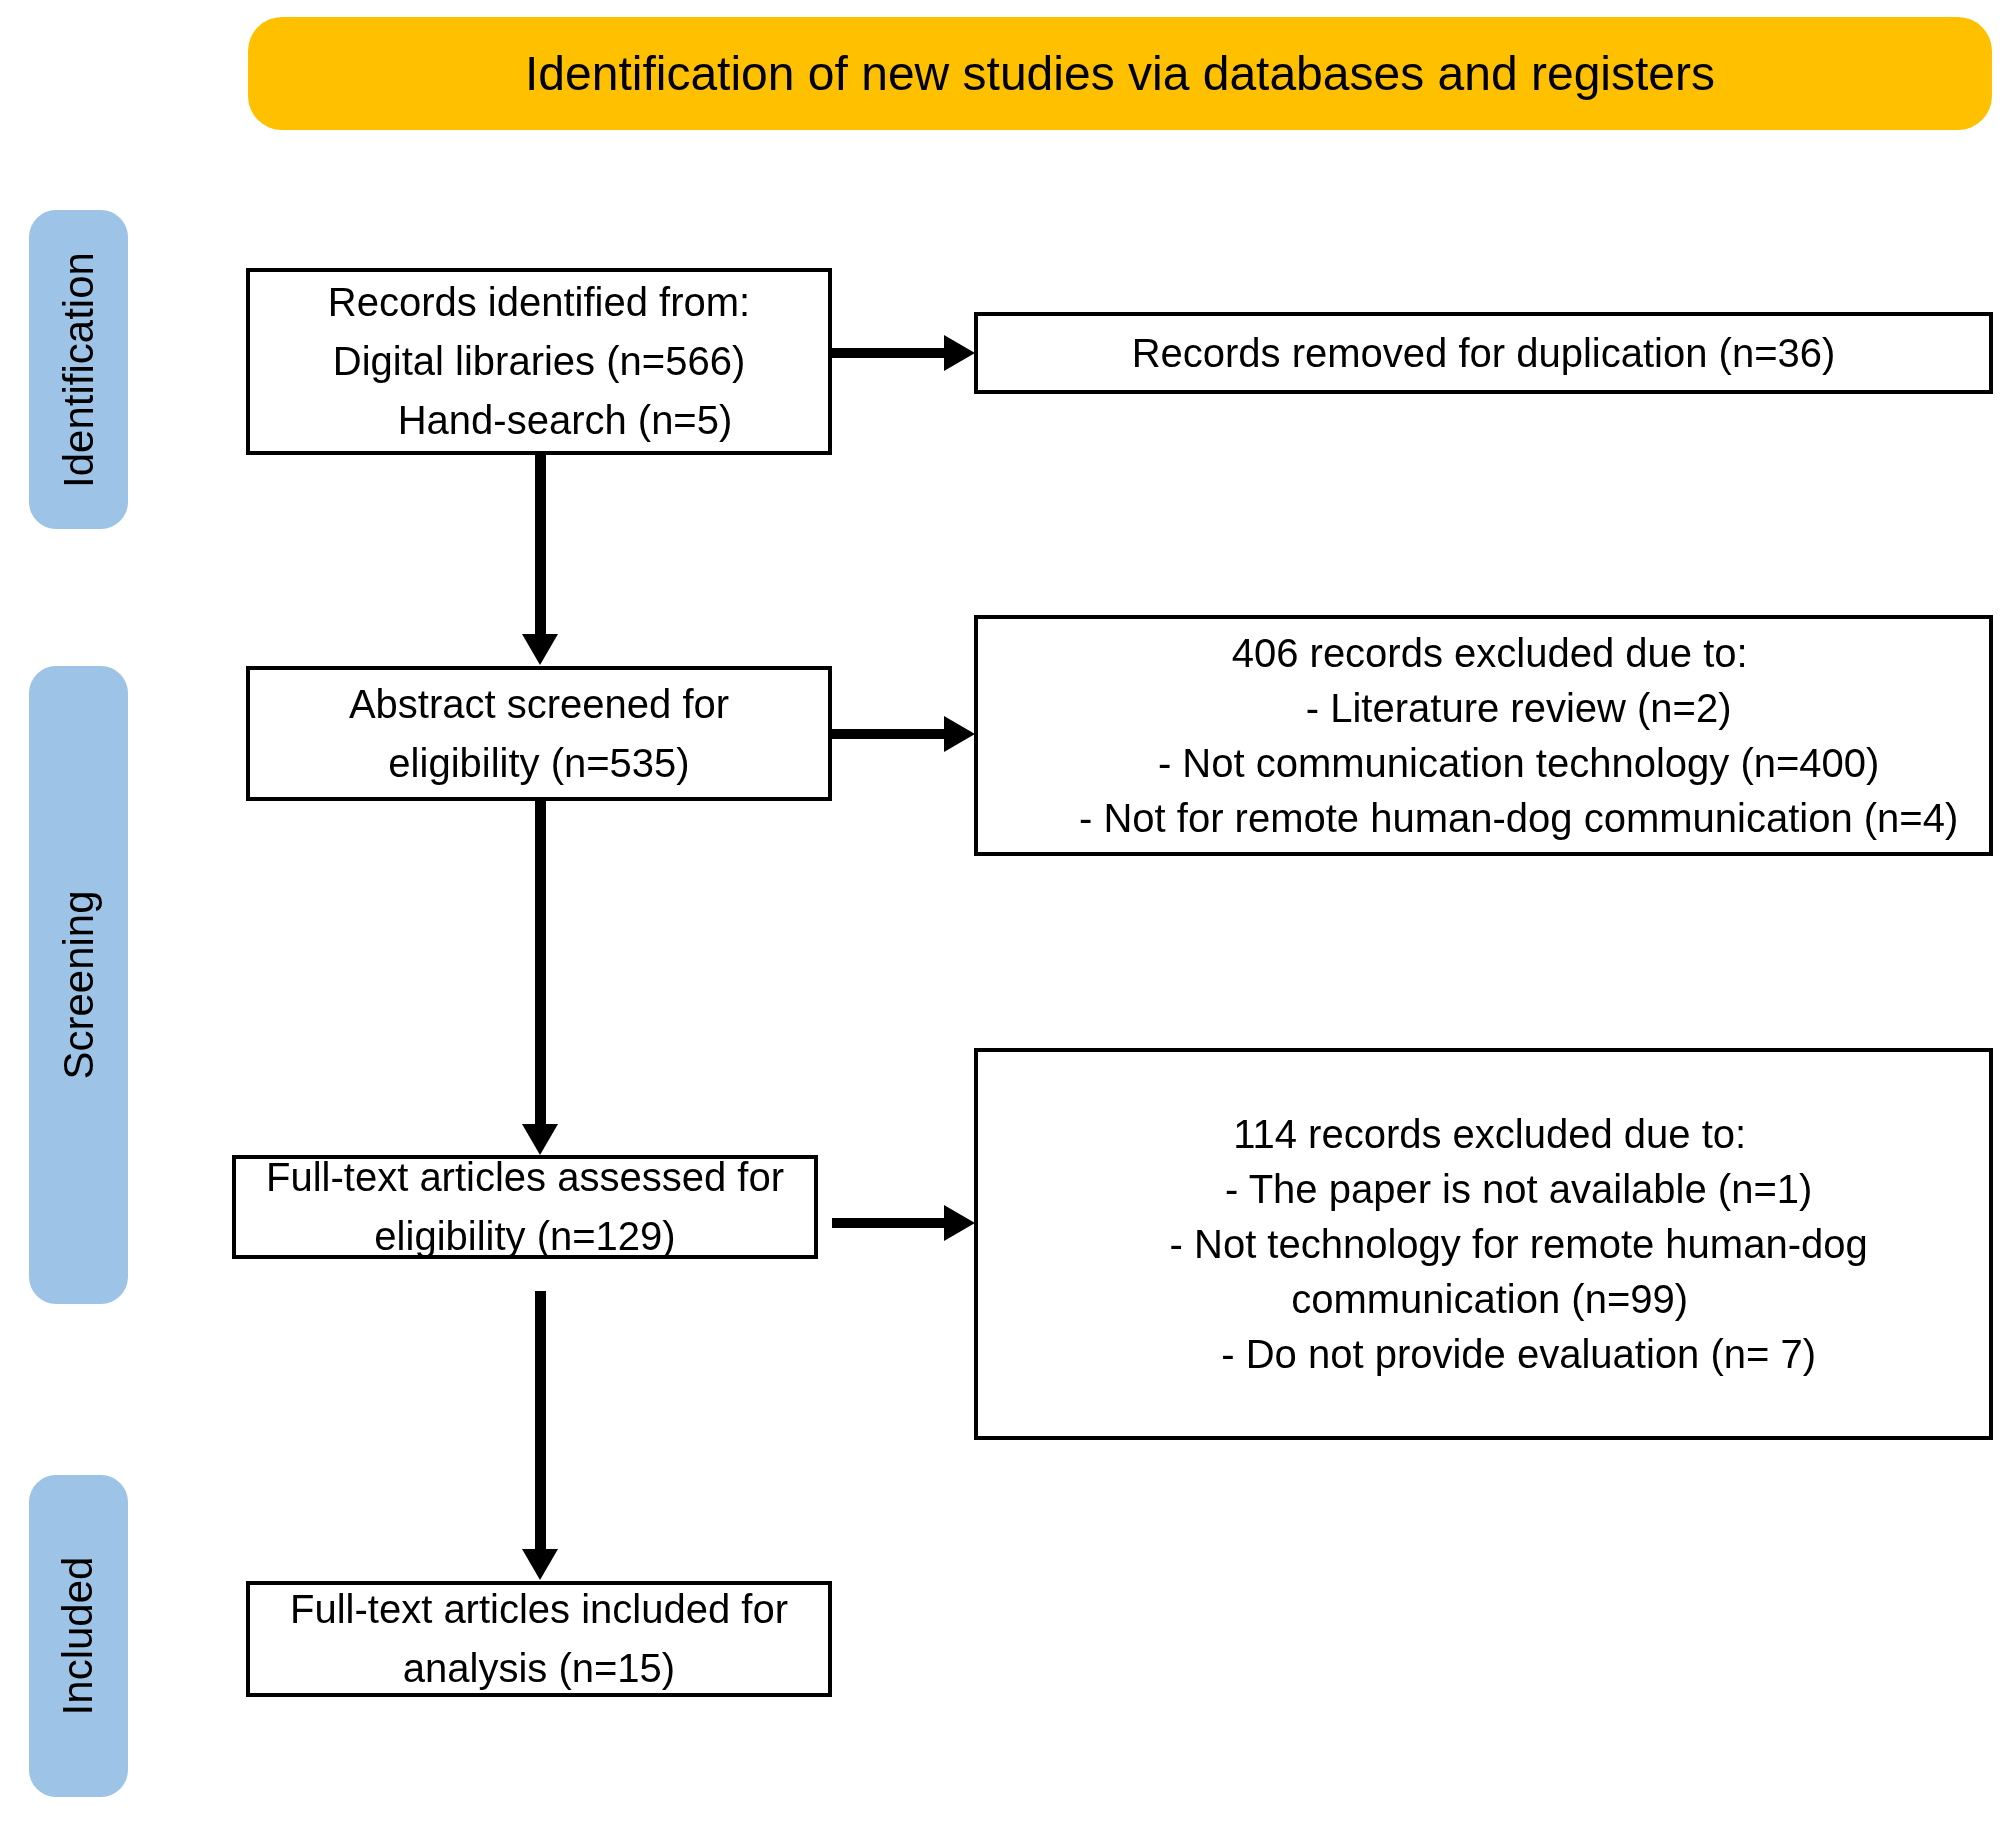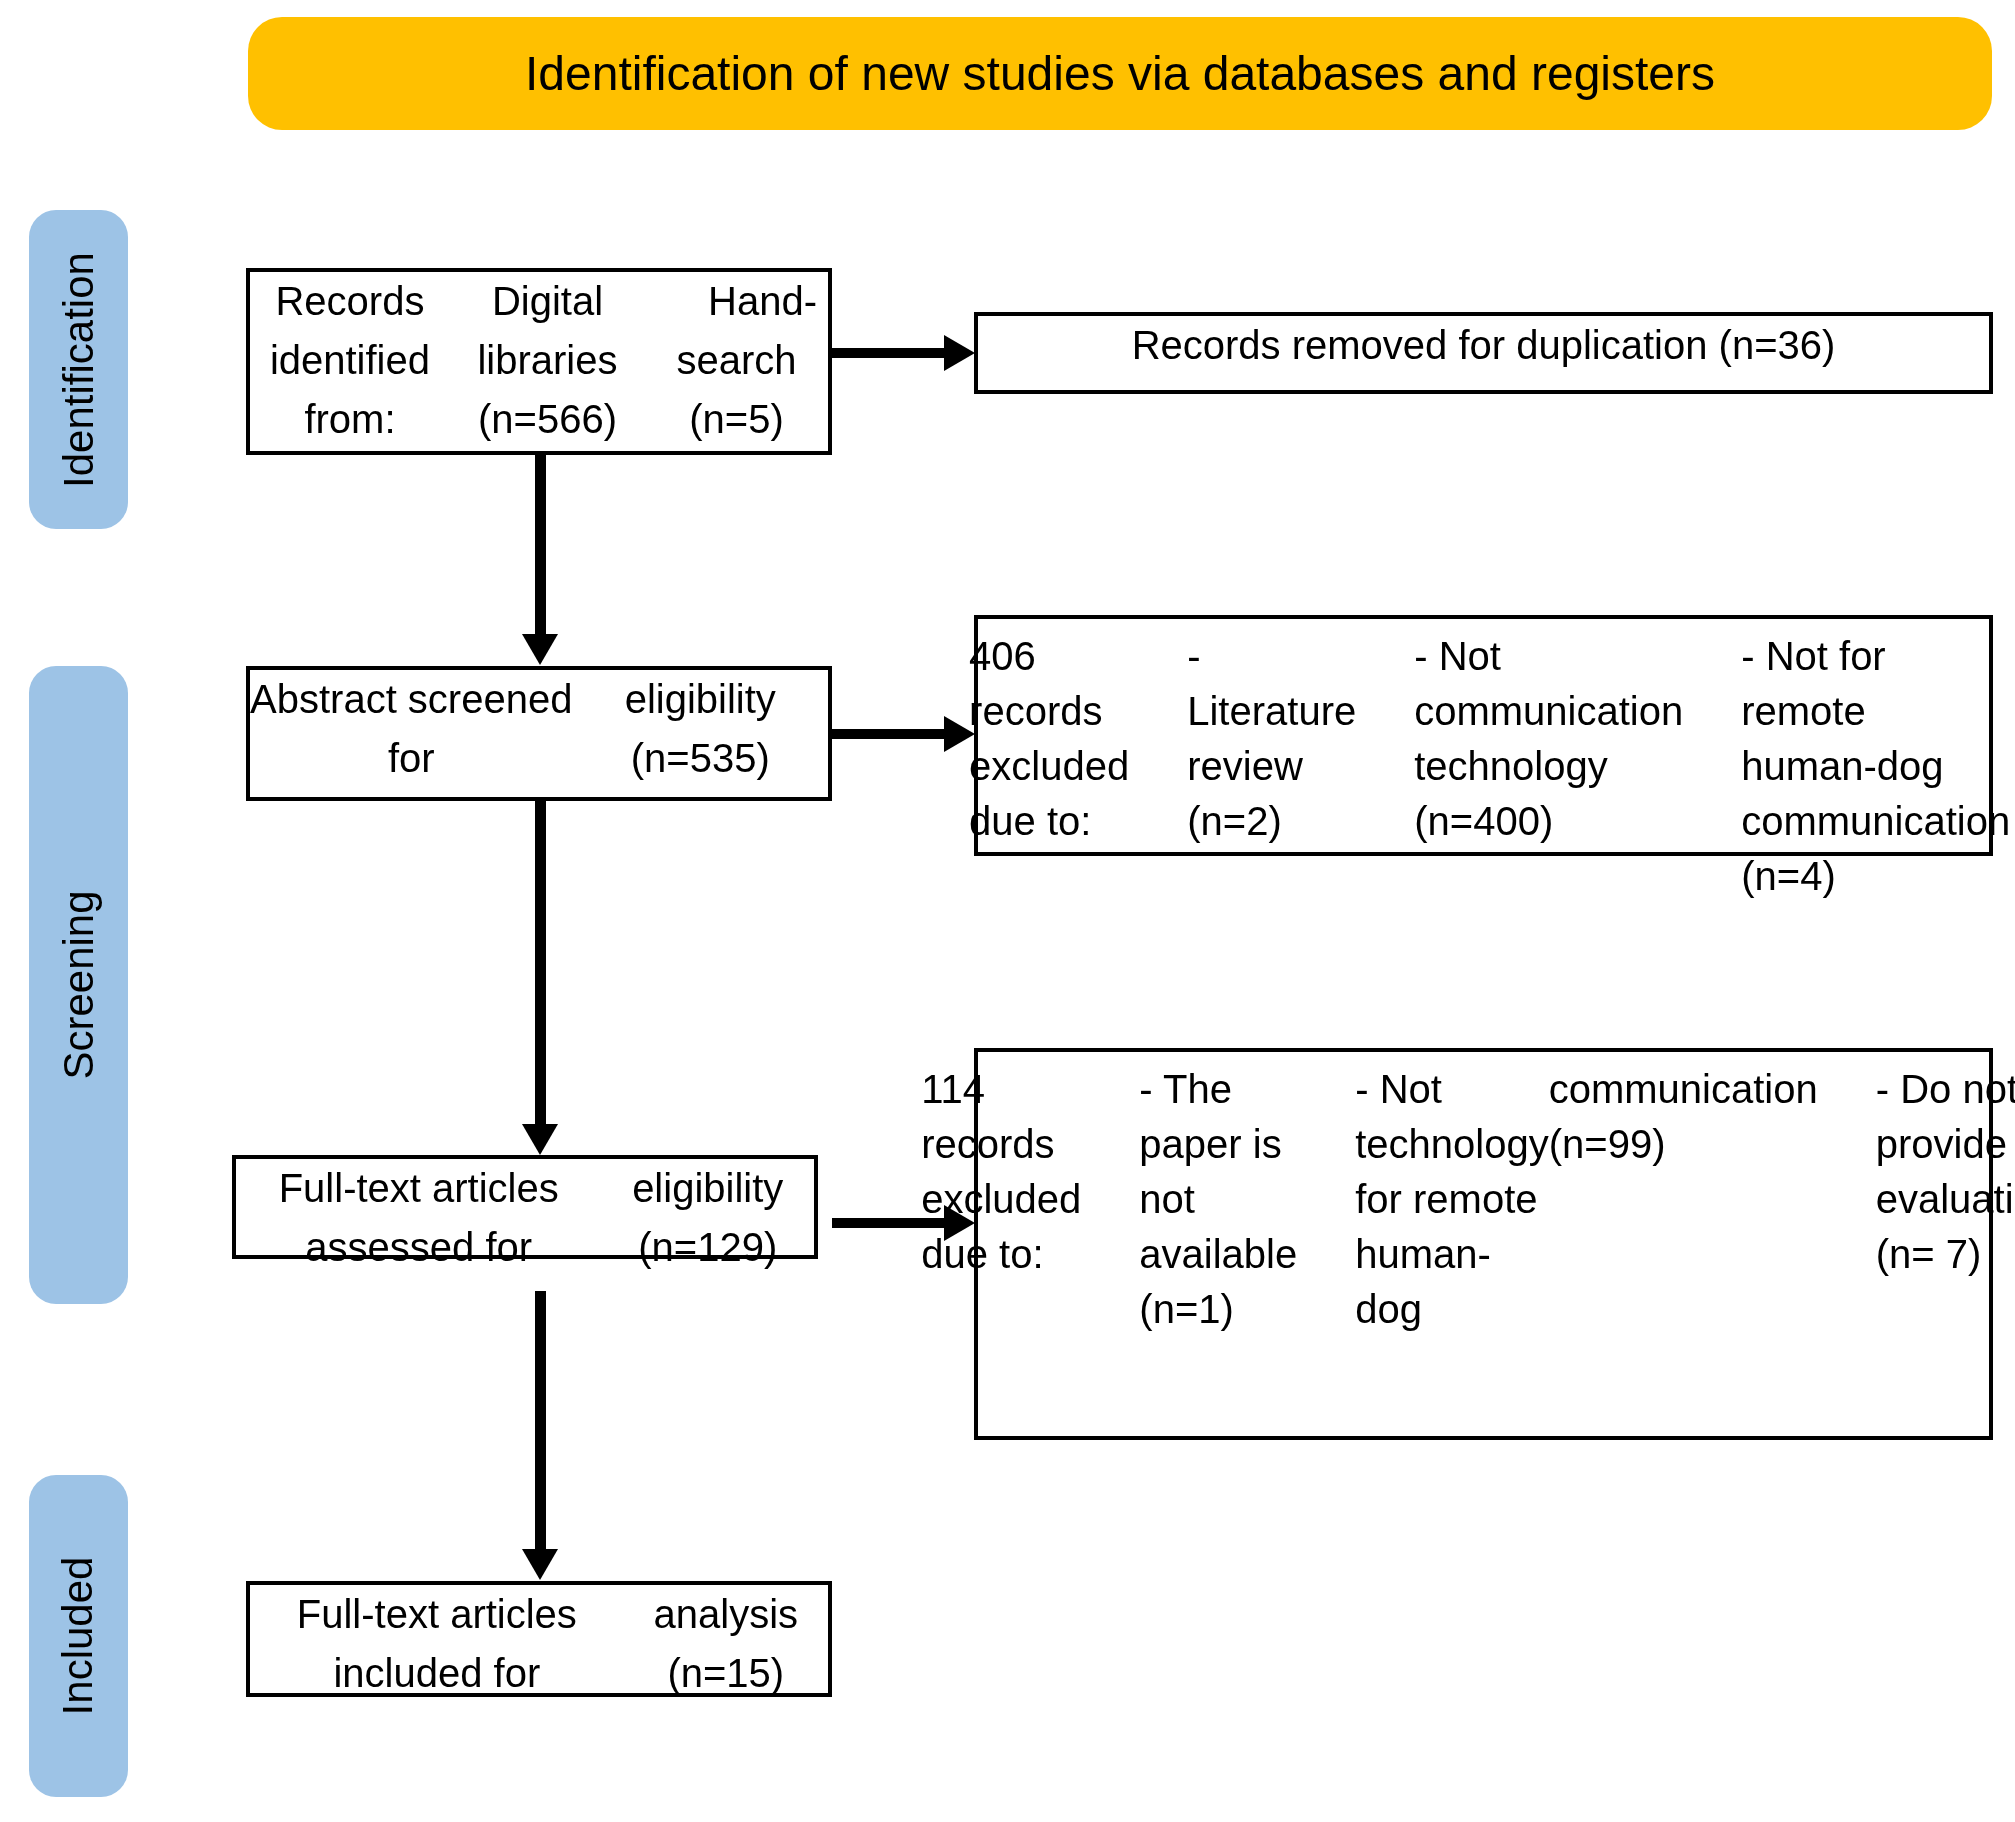--- a/index.html
+++ b/index.html
@@ -26,25 +26,25 @@
     display: flex; align-items: center; justify-content: center;
   }
   #stage-identification { top: 210px; height: 319px; }
   #stage-screening      { top: 666px; height: 638px; }
   #stage-included       { top: 1475px; height: 322px; }
   .vtext { transform: rotate(-90deg); white-space: nowrap; font-size: 42px; }
 
   
   .fbox {
     position: absolute; background: #FFFFFF; border: 4.1px solid #000000;
-    box-sizing: border-box; display: flex; flex-direction: row; justify-content: center;
+    box-sizing: border-box; display: flex; flex-direction: column; justify-content: center;
     font-size: 40px; line-height: 59px;
   }
   .fbox.center { text-align: center; }
-  .fbox.left   { text-align: left; line-height: 55px; padding: 9.6px 13.7px 9.6px 26px; }
+  .fbox.left   { text-align: left; line-height: 55px; padding: 9.6px 13.7px 9.6px 26px; align-items: center; }
   .bullet { padding-left: 58px; }
   .indent-sm { text-indent: 52px; }
 
   #box-records   { left: 246px; top: 268px;  width: 586px;  height: 187px; }
   #rbox-dup      { left: 974px; top: 312px; width: 1019px; height: 82px; }
   #box-abstract  { left: 246px; top: 666px;  width: 586px;  height: 135px; }
   #rbox-abs-excl { left: 974px; top: 615px; width: 1019px; height: 241px; }
   #box-fulltext  { left: 232px; top: 1155px; width: 586px;  height: 104px; }
   #rbox-ft-excl  { left: 974px; top: 1048px; width: 1019px; height: 392px; }
   #box-included  { left: 246px; top: 1581px; width: 586px;  height: 116px; }

